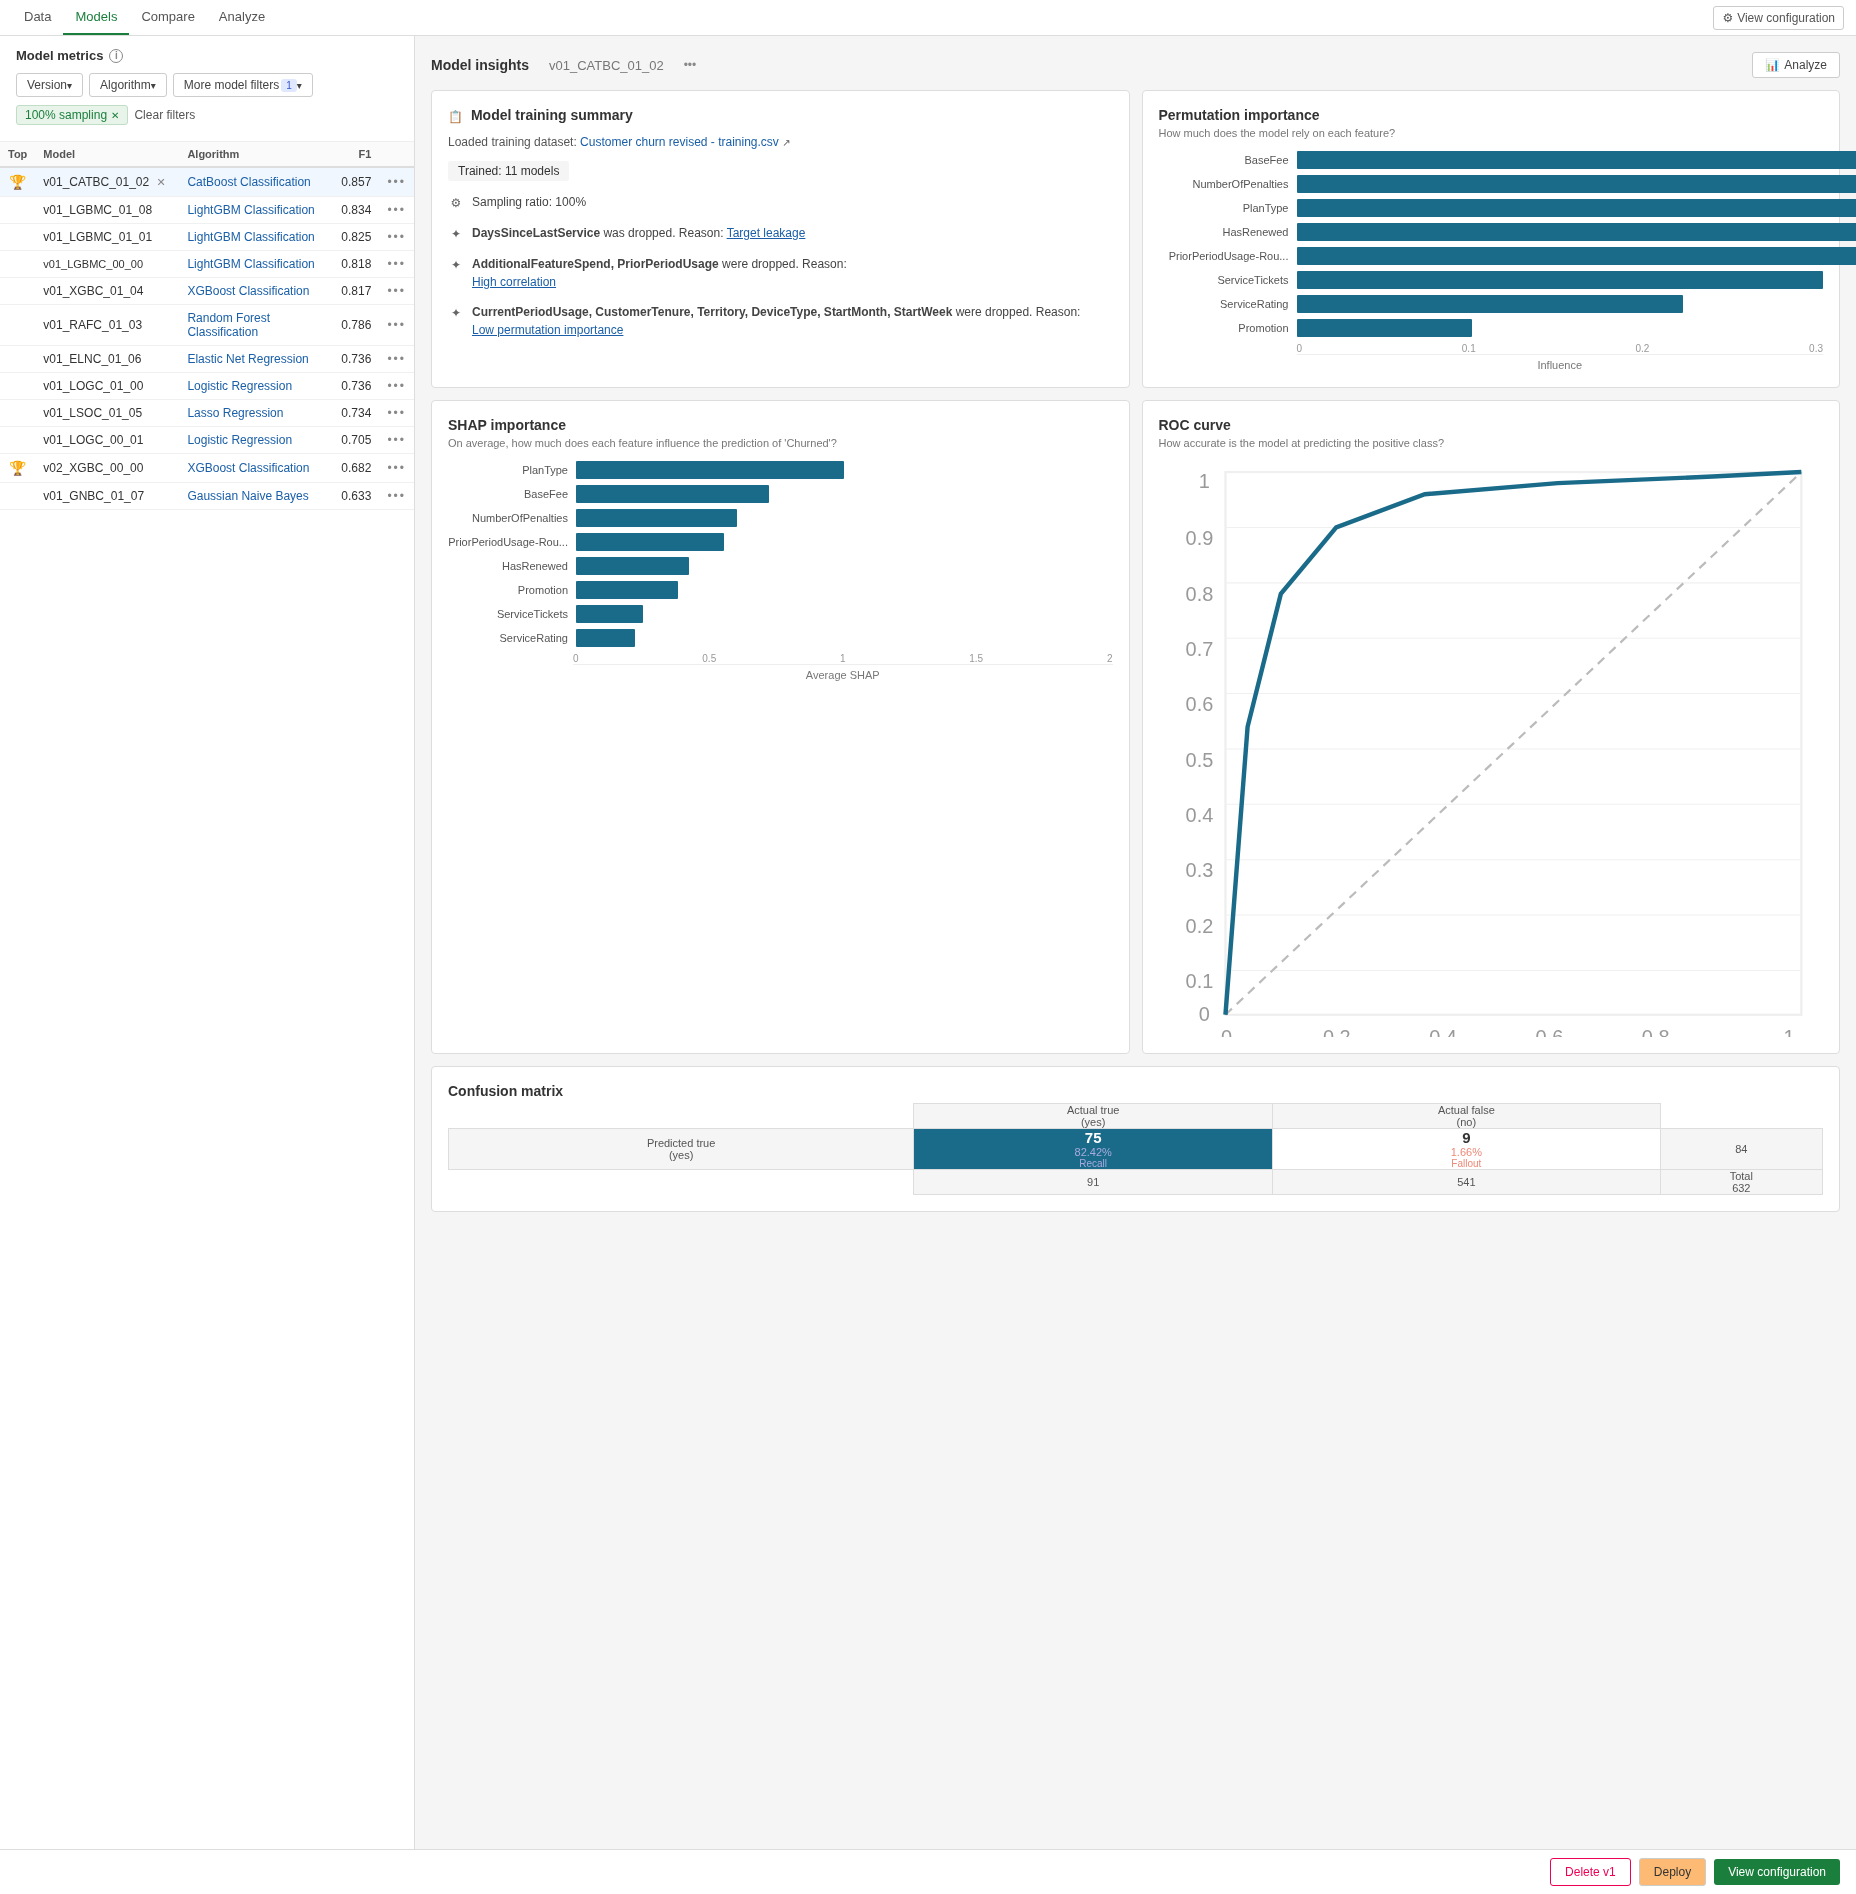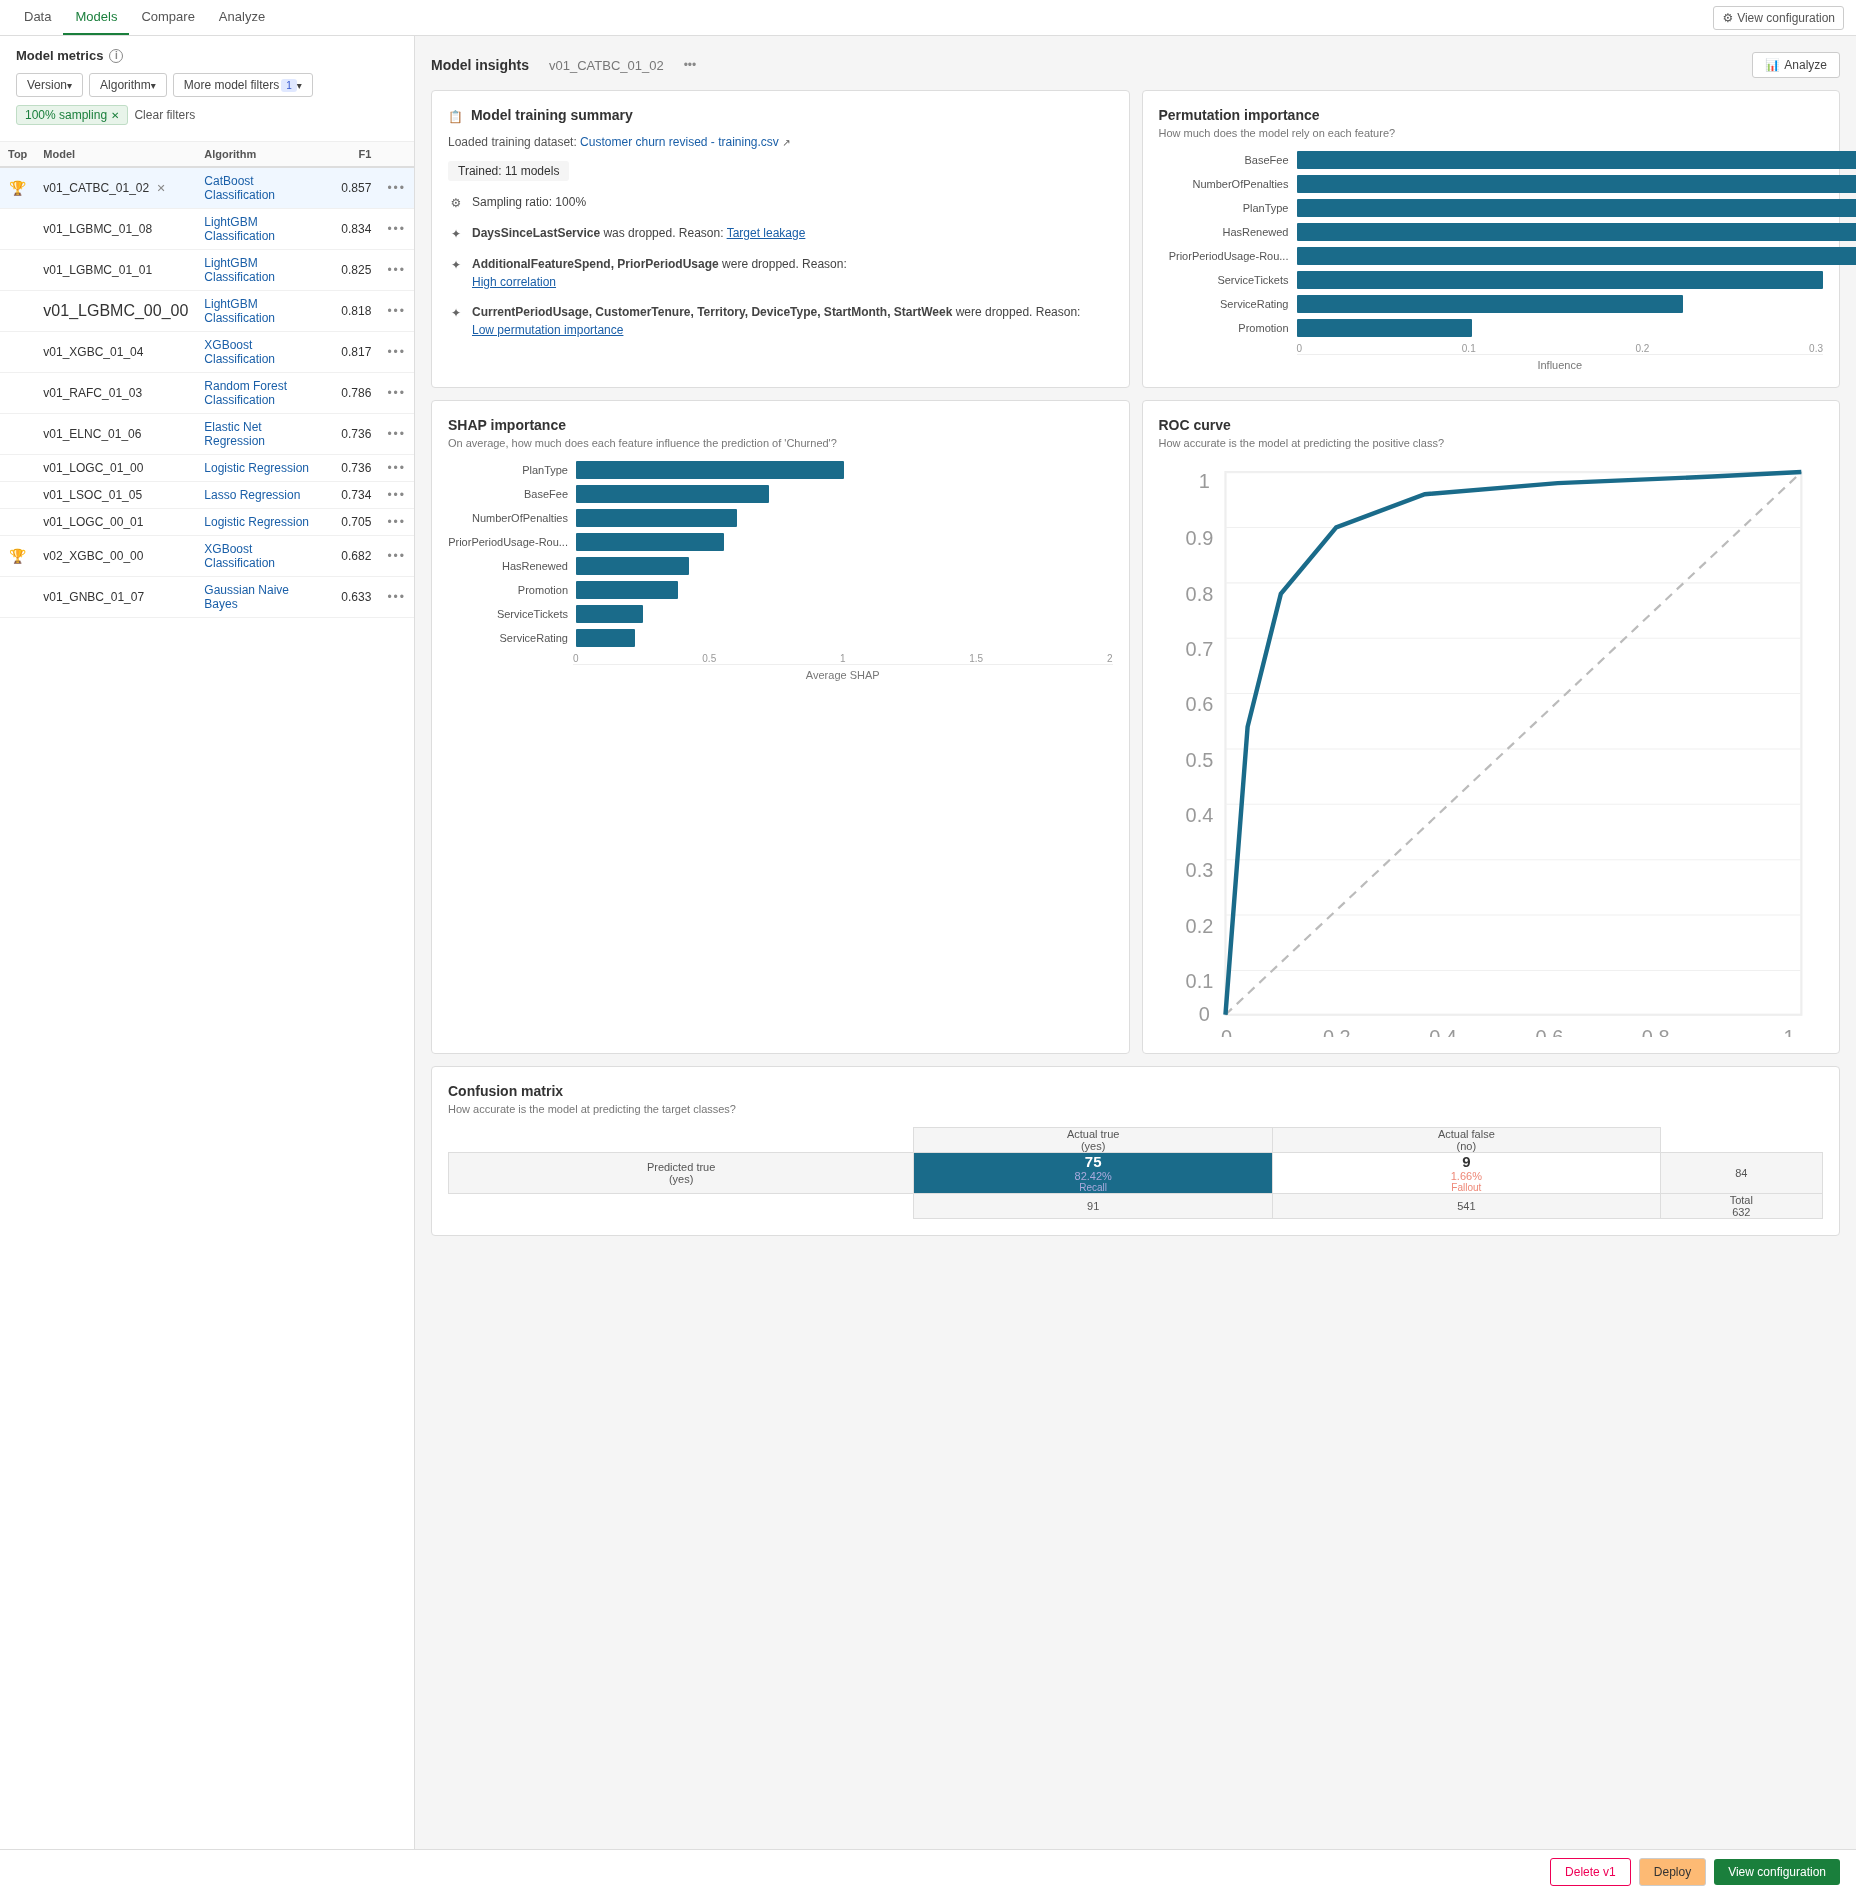--- a/index.html
+++ b/index.html
@@ -203,21 +203,21 @@
       </td>
       <td class="score">0.825</td>
       <td>
         <span class="more-btn">•••</span>
       </td>
     </tr>
             <tr>
       <td style="text-align:center;">
         
       </td>
-      <td style="font-size:16px;margin-left:28px; ">
+      <td style="font-size:11px;margin-left:28px; ">
         v01_LGBMC_00_00
         
       </td>
       <td>
         <a class="algo-link" href="#" style="color:#1a5fa8">LightGBM Classification</a>
       </td>
       <td class="score">0.818</td>
       <td>
         <span class="more-btn">•••</span>
       </td>
@@ -584,21 +584,20 @@
             <text x="282" y="263" font-size="9" fill="#999">1</text>
 
             <text x="155" y="276" font-size="10" fill="#777" text-anchor="middle">False positive rate</text>
           </svg>
         </div>
       </div>
     </div>
 
     <div class="panel-card">
       <div class="panel-title">Confusion matrix</div>
-      <div class="panel-subtitle">How accurate is the model at predicting the target classes?</div>
       <div class="confusion-matrix-wrap">
         <table class="cm-table">
           <tbody>
               <tr>
             <td style="border:none; background:transparent;"></td>
             <td class="cm-header-cell">Actual true<br>(yes)</td>
             <td class="cm-header-cell">Actual false<br>(no)</td>
             <td style="background:transparent; border:none;"></td>
           </tr>
           <tr>

